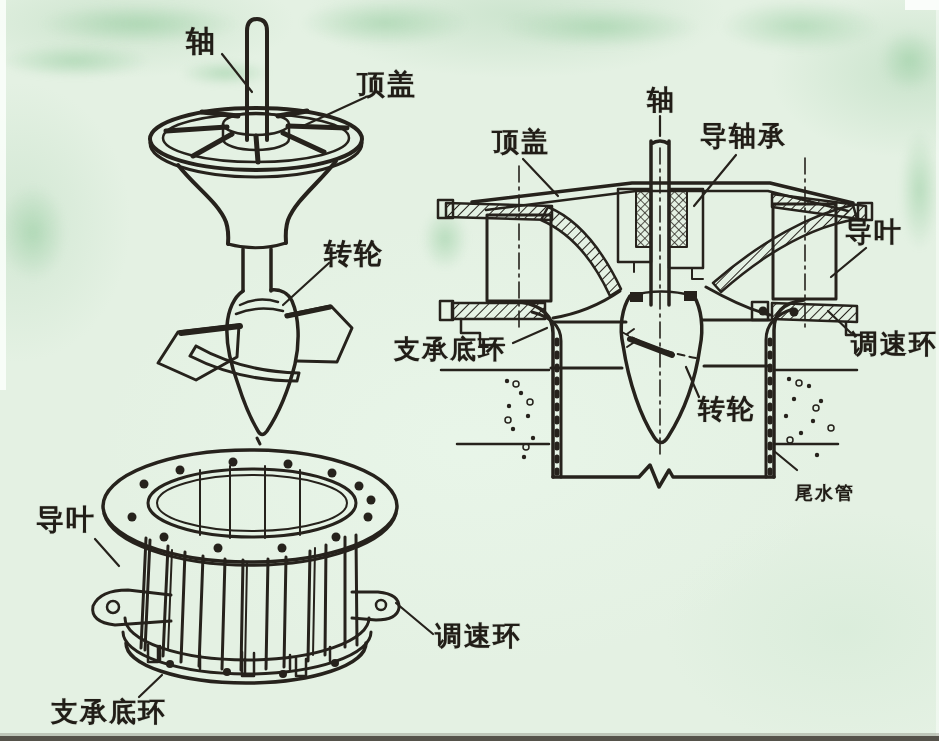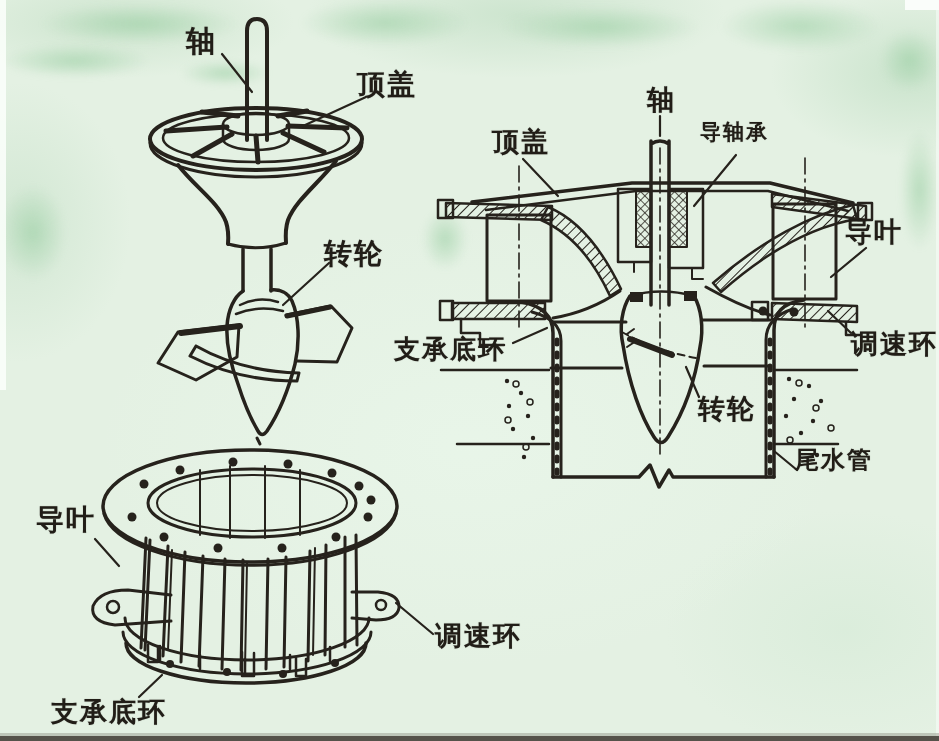--- a/index.html
+++ b/index.html
@@ -265,27 +265,27 @@
       <line x1="433" y1="634" x2="396" y2="603"></line>
       <line x1="139" y1="697" x2="162" y2="675"></line>
     </g>
   </svg>
 
   <div class="label" style="left:186px;top:27px;font-size:29px;">轴</div>
   <div class="label" style="left:357px;top:71px;font-size:28px;">顶盖</div>
   <div class="label" style="left:324px;top:240px;font-size:28px;">转轮</div>
 
   <div class="label" style="left:647px;top:86px;font-size:27px;">轴</div>
-  <div class="label" style="left:700px;top:122px;font-size:21px;">导轴承</div>
+  <div class="label" style="left:700px;top:122px;font-size:27px;">导轴承</div>
   <div class="label" style="left:492px;top:128px;font-size:27px;">顶盖</div>
   <div class="label" style="left:845px;top:218px;font-size:27px;">导叶</div>
   <div class="label" style="left:394px;top:336px;font-size:26px;">支承底环</div>
   <div class="label" style="left:851px;top:330px;font-size:27px;">调速环</div>
   <div class="label" style="left:698px;top:395px;font-size:27px;">转轮</div>
-  <div class="label" style="left:795px;top:448px;font-size:24px;">尾水管</div>
+  <div class="label" style="left:795px;top:484px;font-size:18px;">尾水管</div>
 
   <div class="label" style="left:36px;top:506px;font-size:28px;">导叶</div>
   <div class="label" style="left:435px;top:622px;font-size:27px;">调速环</div>
   <div class="label" style="left:51px;top:698px;font-size:27px;">支承底环</div>
 
   <div class="edge-left"></div>
   <div class="edge-right"></div>
   <div class="edge-top-right"></div>
   <div class="edge-bottom-soft"></div>
   <div class="edge-bottom"></div>

